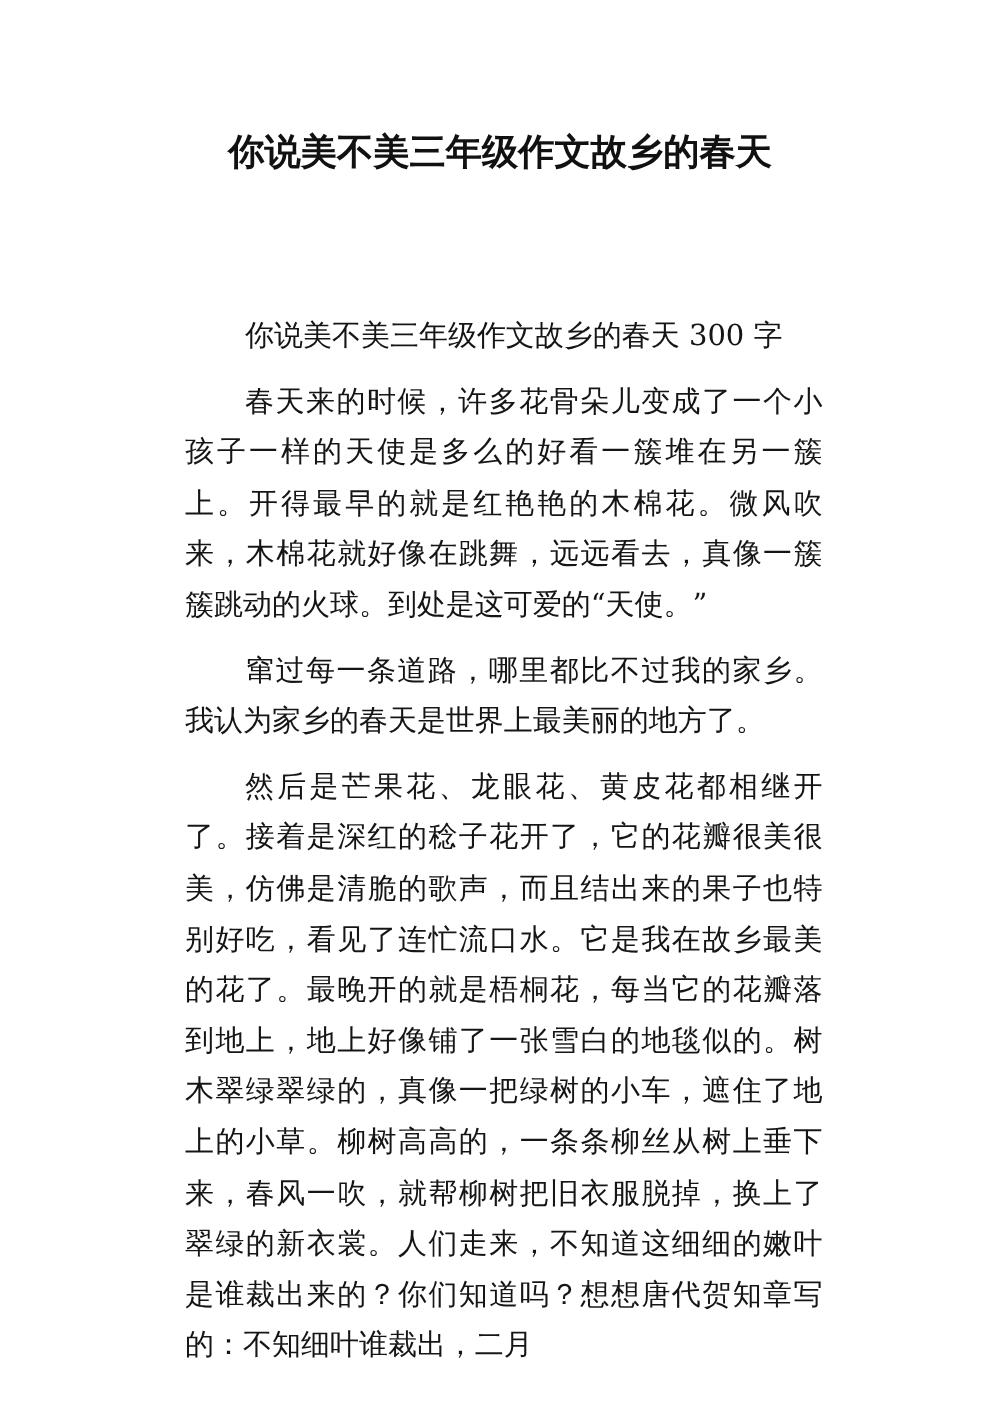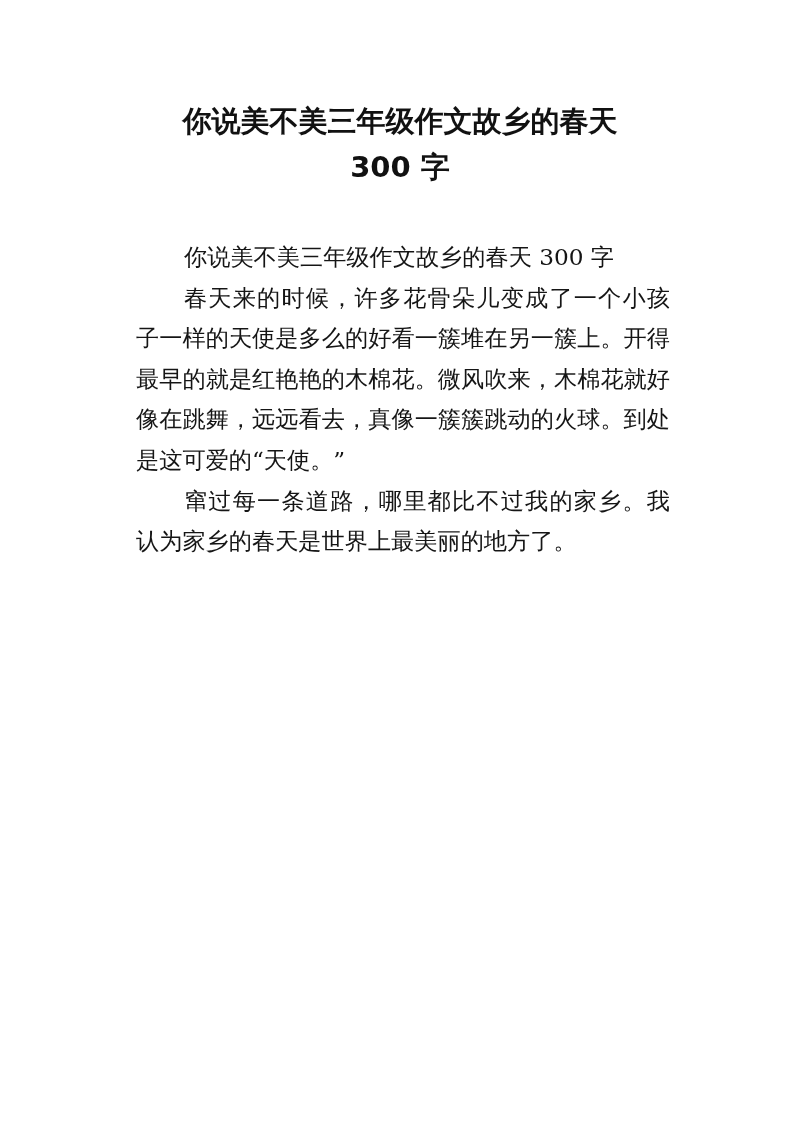--- a/index.html
+++ b/index.html
@@ -40,33 +40,33 @@
       position: absolute;
       left: 136px;
       top: 237px;
       width: 534px;
       font-family: "DejaVu Serif", serif;
       font-size: 23.2px;
       line-height: 40.6px;
       color: #151515;
     }
     .para {
-      margin: 0;
+      margin: 12px;
       text-indent: 48px;
       text-align: justify;
       word-break: break-all;
     }
   </style>
 </head>
 <body>
 
 <div class="page">
   <h1 class="title">
     <span class="line">你说美不美三年级作文故乡的春天</span>
-    <span class="line">300 字</span>
   </h1>
 
   <div class="body">
     <p class="para">你说美不美三年级作文故乡的春天 300 字</p>
     <p class="para">春天来的时候，许多花骨朵儿变成了一个小孩子一样的天使是多么的好看一簇堆在另一簇上。开得最早的就是红艳艳的木棉花。微风吹来，木棉花就好像在跳舞，远远看去，真像一簇簇跳动的火球。到处是这可爱的“天使。”</p>
     <p class="para">窜过每一条道路，哪里都比不过我的家乡。我认为家乡的春天是世界上最美丽的地方了。</p>
+    <p class="para">然后是芒果花、龙眼花、黄皮花都相继开了。接着是深红的稔子花开了，它的花瓣很美很美，仿佛是清脆的歌声，而且结出来的果子也特别好吃，看见了连忙流口水。它是我在故乡最美的花了。最晚开的就是梧桐花，每当它的花瓣落到地上，地上好像铺了一张雪白的地毯似的。树木翠绿翠绿的，真像一把绿树的小车，遮住了地上的小草。柳树高高的，一条条柳丝从树上垂下来，春风一吹，就帮柳树把旧衣服脱掉，换上了翠绿的新衣裳。人们走来，不知道这细细的嫩叶是谁裁出来的？你们知道吗？想想唐代贺知章写的：不知细叶谁裁出，二月</p>
   </div>
 </div>
 
 </body></html>

